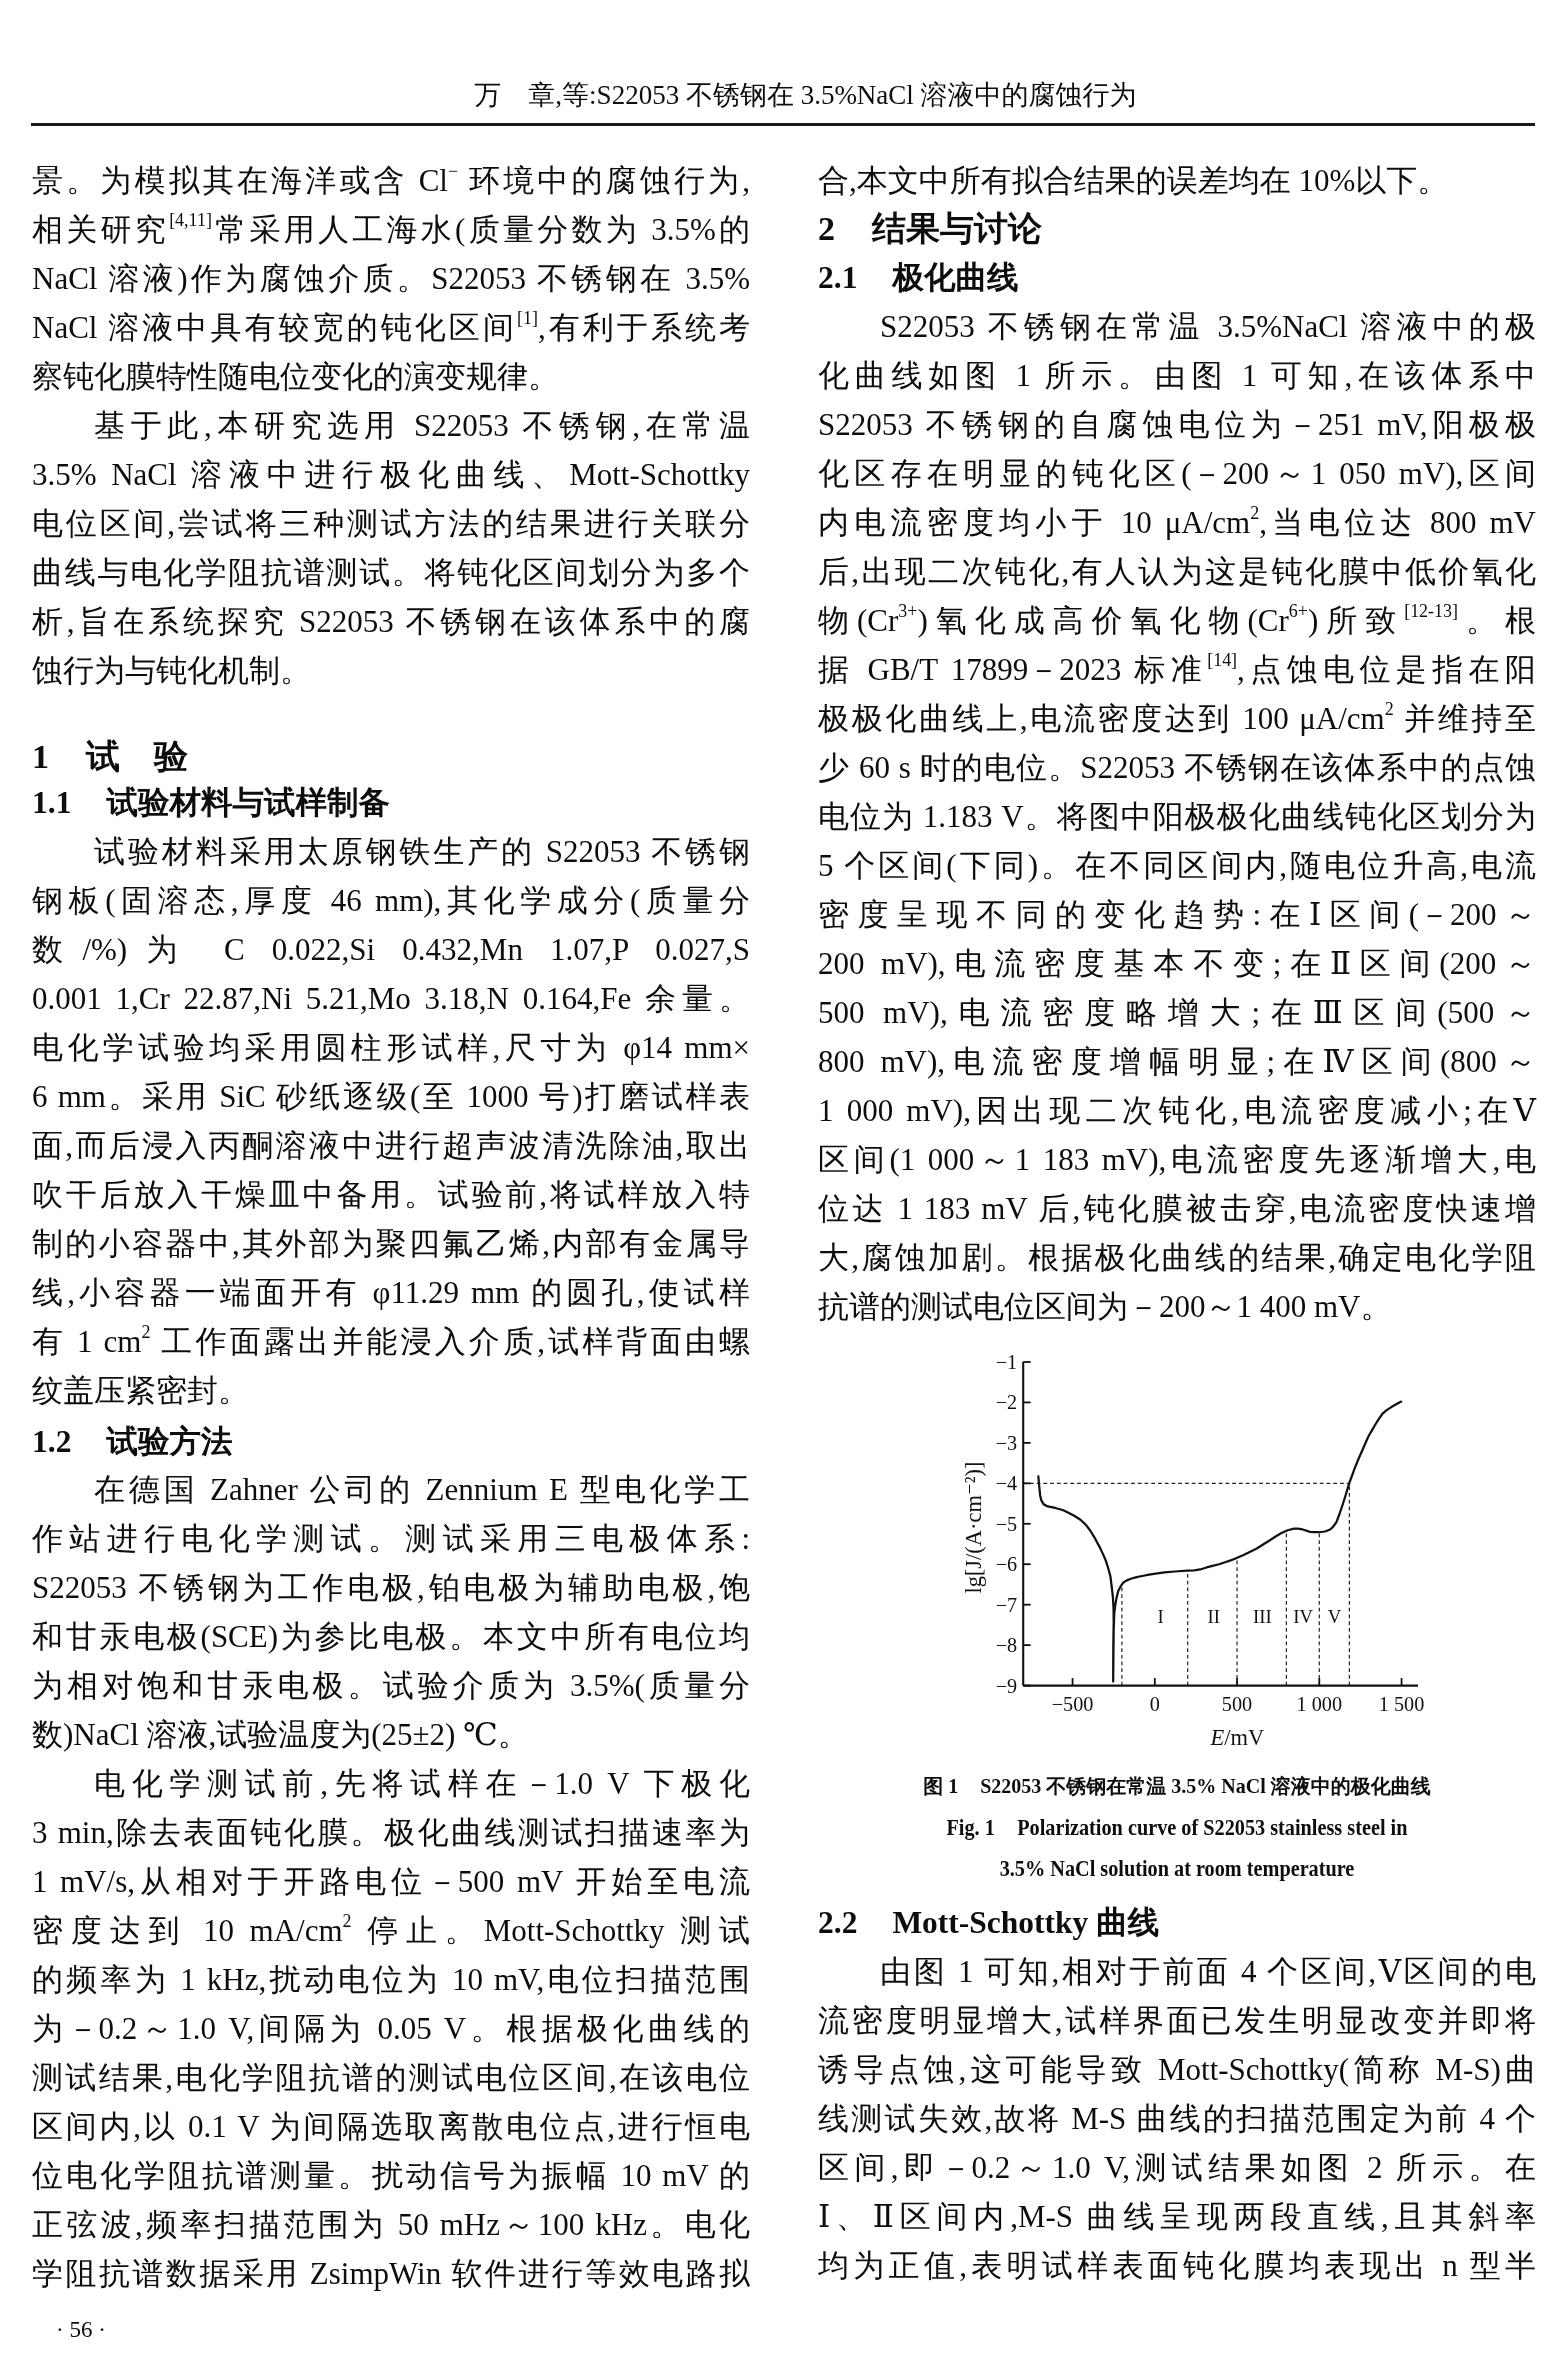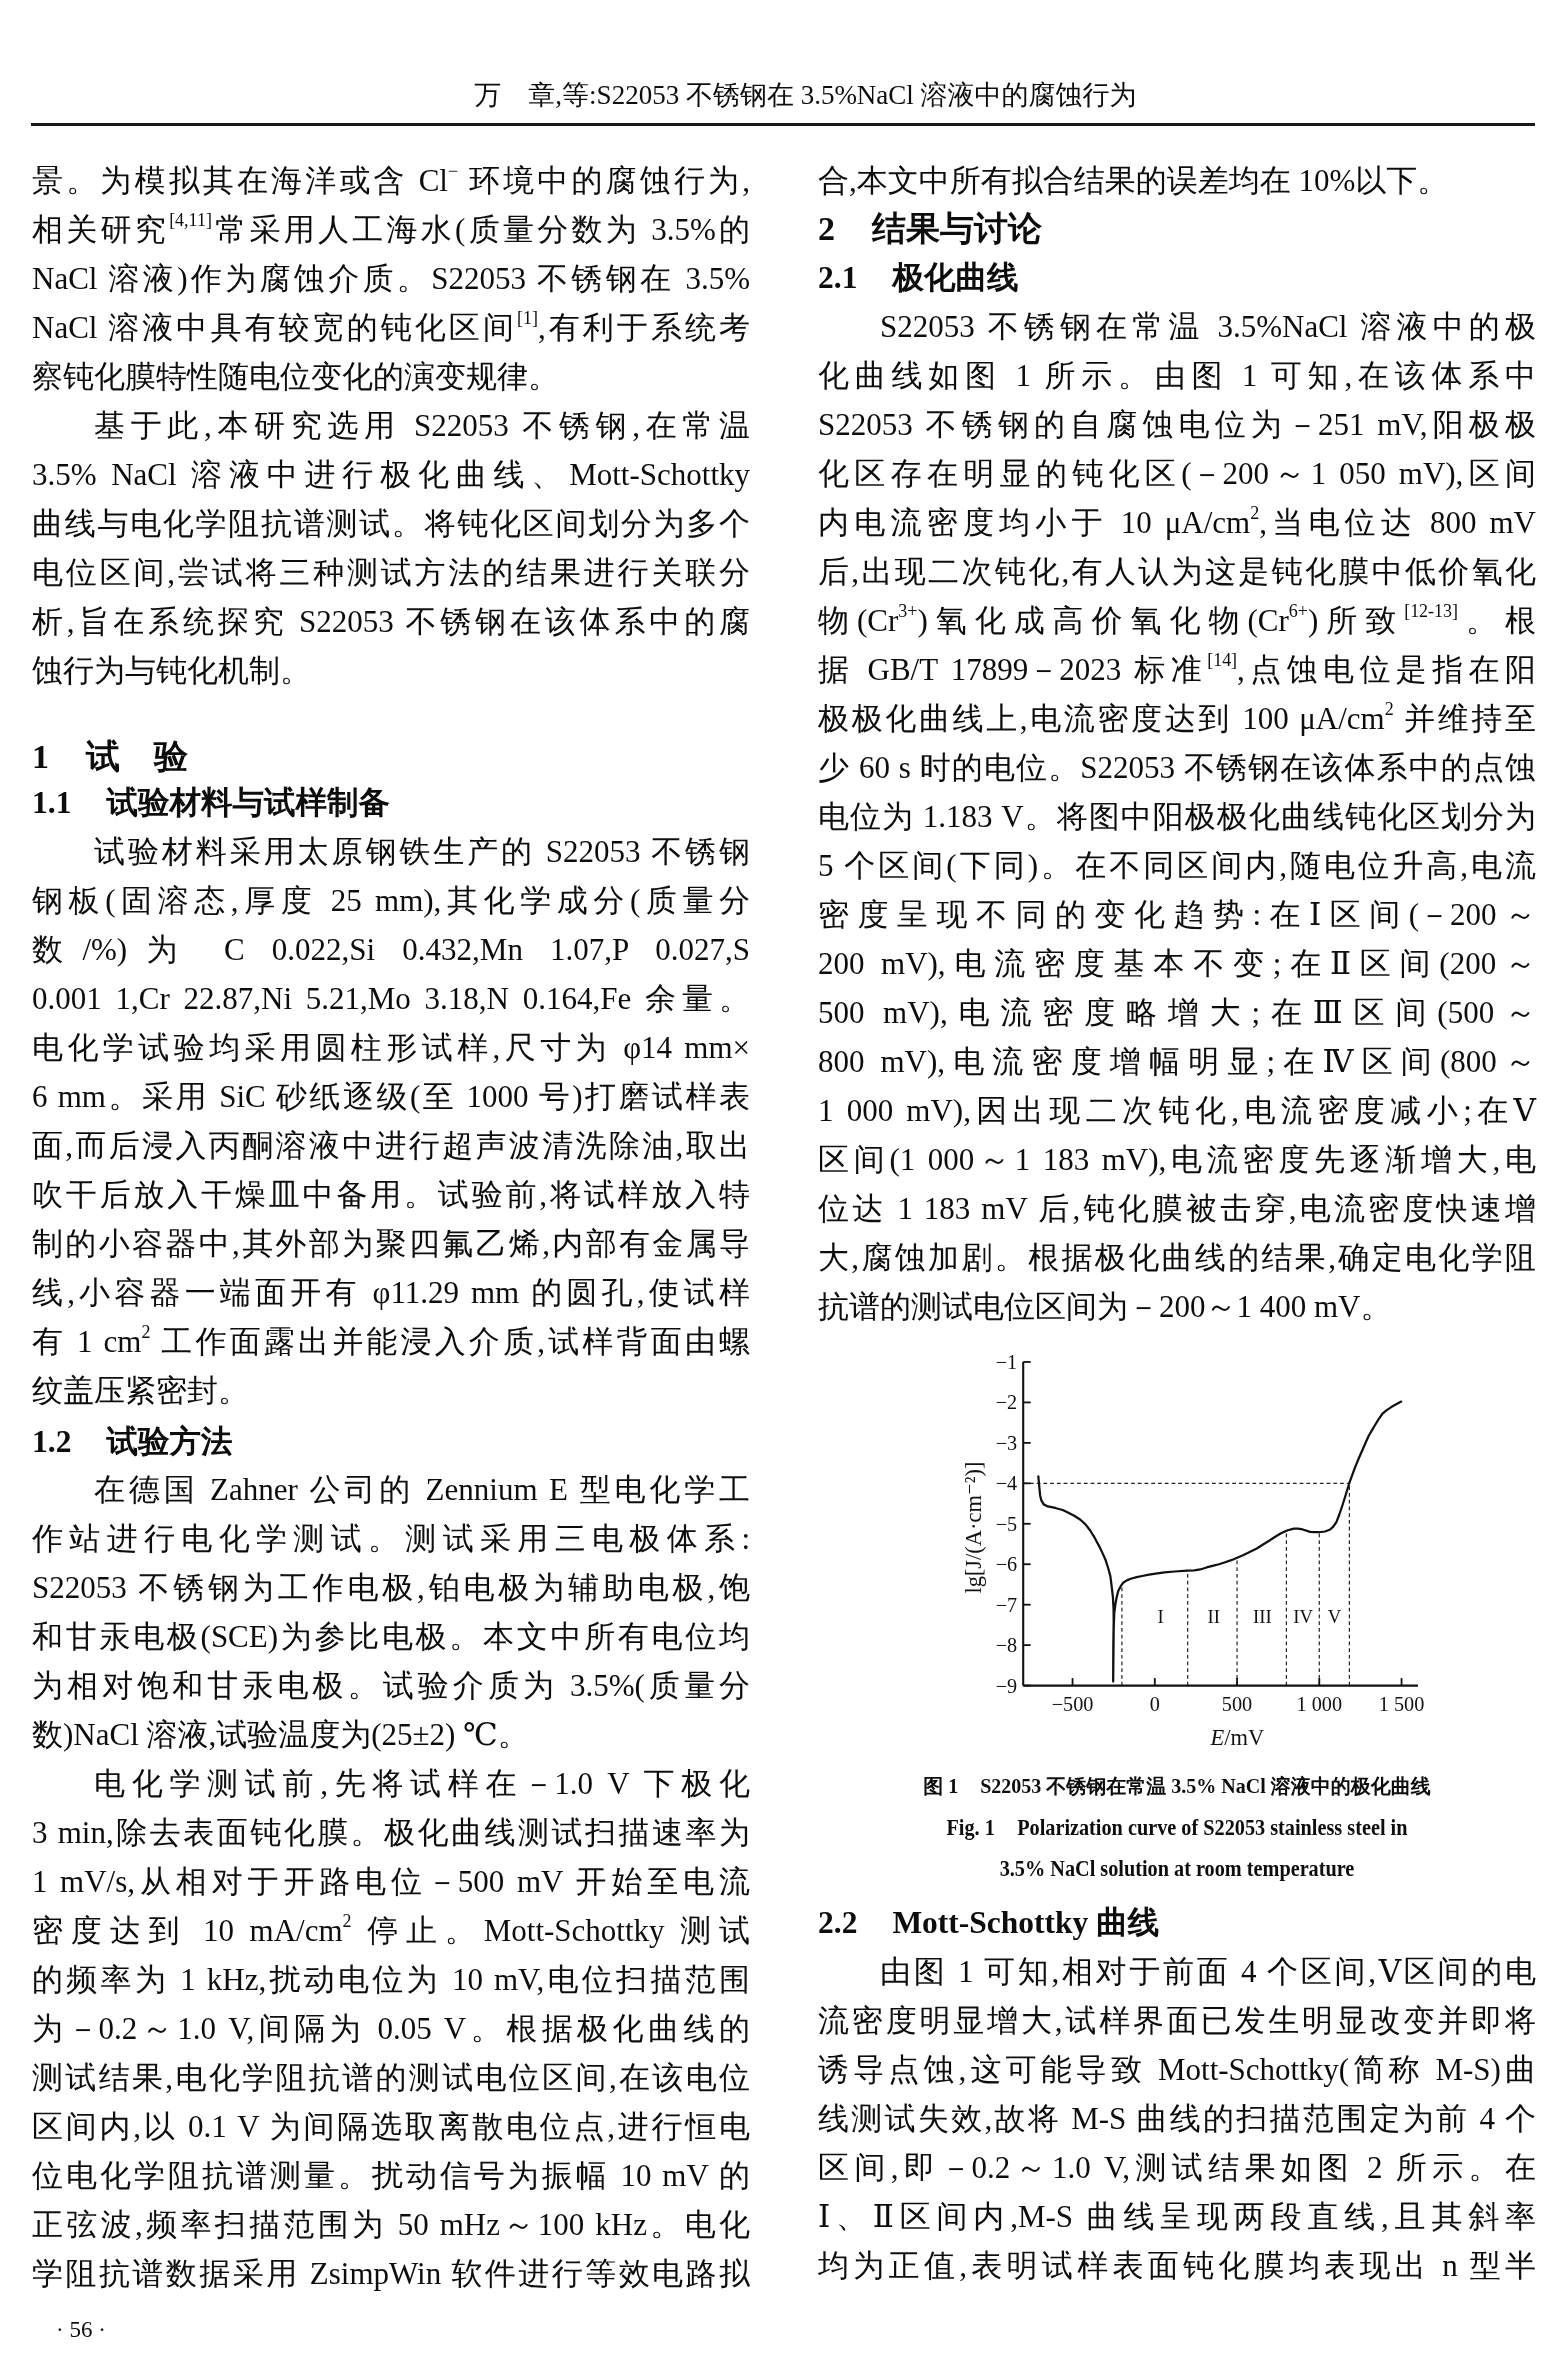--- a/index.html
+++ b/index.html
@@ -87,39 +87,39 @@
     <div>
         <div class="line"><span>景。为模拟其在海洋或含 Cl</span><sup>−</sup><span> 环境中的腐蚀行为,</span></div>
         <div class="line"><span>相关研究</span><sup>[4,11]</sup><span>常采用人工海水(质量分数为 3.5%的</span></div>
         <div class="line">NaCl 溶液)作为腐蚀介质。S22053 不锈钢在 3.5%</div>
         <div class="line"><span>NaCl 溶液中具有较宽的钝化区间</span><sup>[1]</sup><span>,有利于系统考</span></div>
         <div class="line last">察钝化膜特性随电位变化的演变规律。</div>
       </div>
     <div>
         <div class="line indent">基于此,本研究选用 S22053 不锈钢,在常温</div>
         <div class="line">3.5% NaCl 溶液中进行极化曲线、Mott-Schottky</div>
+        <div class="line">电位区间,尝试将三种测试方法的结果进行关联分</div>
         <div class="line">曲线与电化学阻抗谱测试。将钝化区间划分为多个</div>
-        <div class="line">电位区间,尝试将三种测试方法的结果进行关联分</div>
         <div class="line">析,旨在系统探究 S22053 不锈钢在该体系中的腐</div>
         <div class="line last">蚀行为与钝化机制。</div>
       </div>
   </div>
 
   <div id="l-sec1" class="heading l1">
     <span class="num">1</span><span class="ttl">试　验</span>
   </div>
 
   <div id="l-sec11" class="heading l2">
     <span class="num">1.1</span><span class="ttl">试验材料与试样制备</span>
   </div>
 
   <div id="l-mat" class="block">
     <div>
         <div class="line indent">试验材料采用太原钢铁生产的 S22053 不锈钢</div>
-        <div class="line">钢板(固溶态,厚度 25 mm),其化学成分(质量分</div>
+        <div class="line">钢板(固溶态,厚度 46 mm),其化学成分(质量分</div>
         <div class="line">数/%)为 C 0.022,Si 0.432,Mn 1.07,P 0.027,S</div>
         <div class="line">0.001 1,Cr 22.87,Ni 5.21,Mo 3.18,N 0.164,Fe 余量。</div>
         <div class="line">电化学试验均采用圆柱形试样,尺寸为 φ14 mm×</div>
         <div class="line">6 mm。采用 SiC 砂纸逐级(至 1000 号)打磨试样表</div>
         <div class="line">面,而后浸入丙酮溶液中进行超声波清洗除油,取出</div>
         <div class="line">吹干后放入干燥皿中备用。试验前,将试样放入特</div>
         <div class="line">制的小容器中,其外部为聚四氟乙烯,内部有金属导</div>
         <div class="line">线,小容器一端面开有 φ11.29 mm 的圆孔,使试样</div>
         <div class="line"><span>有 1 cm</span><sup>2</sup><span> 工作面露出并能浸入介质,试样背面由螺</span></div>
         <div class="line last">纹盖压紧密封。</div>

